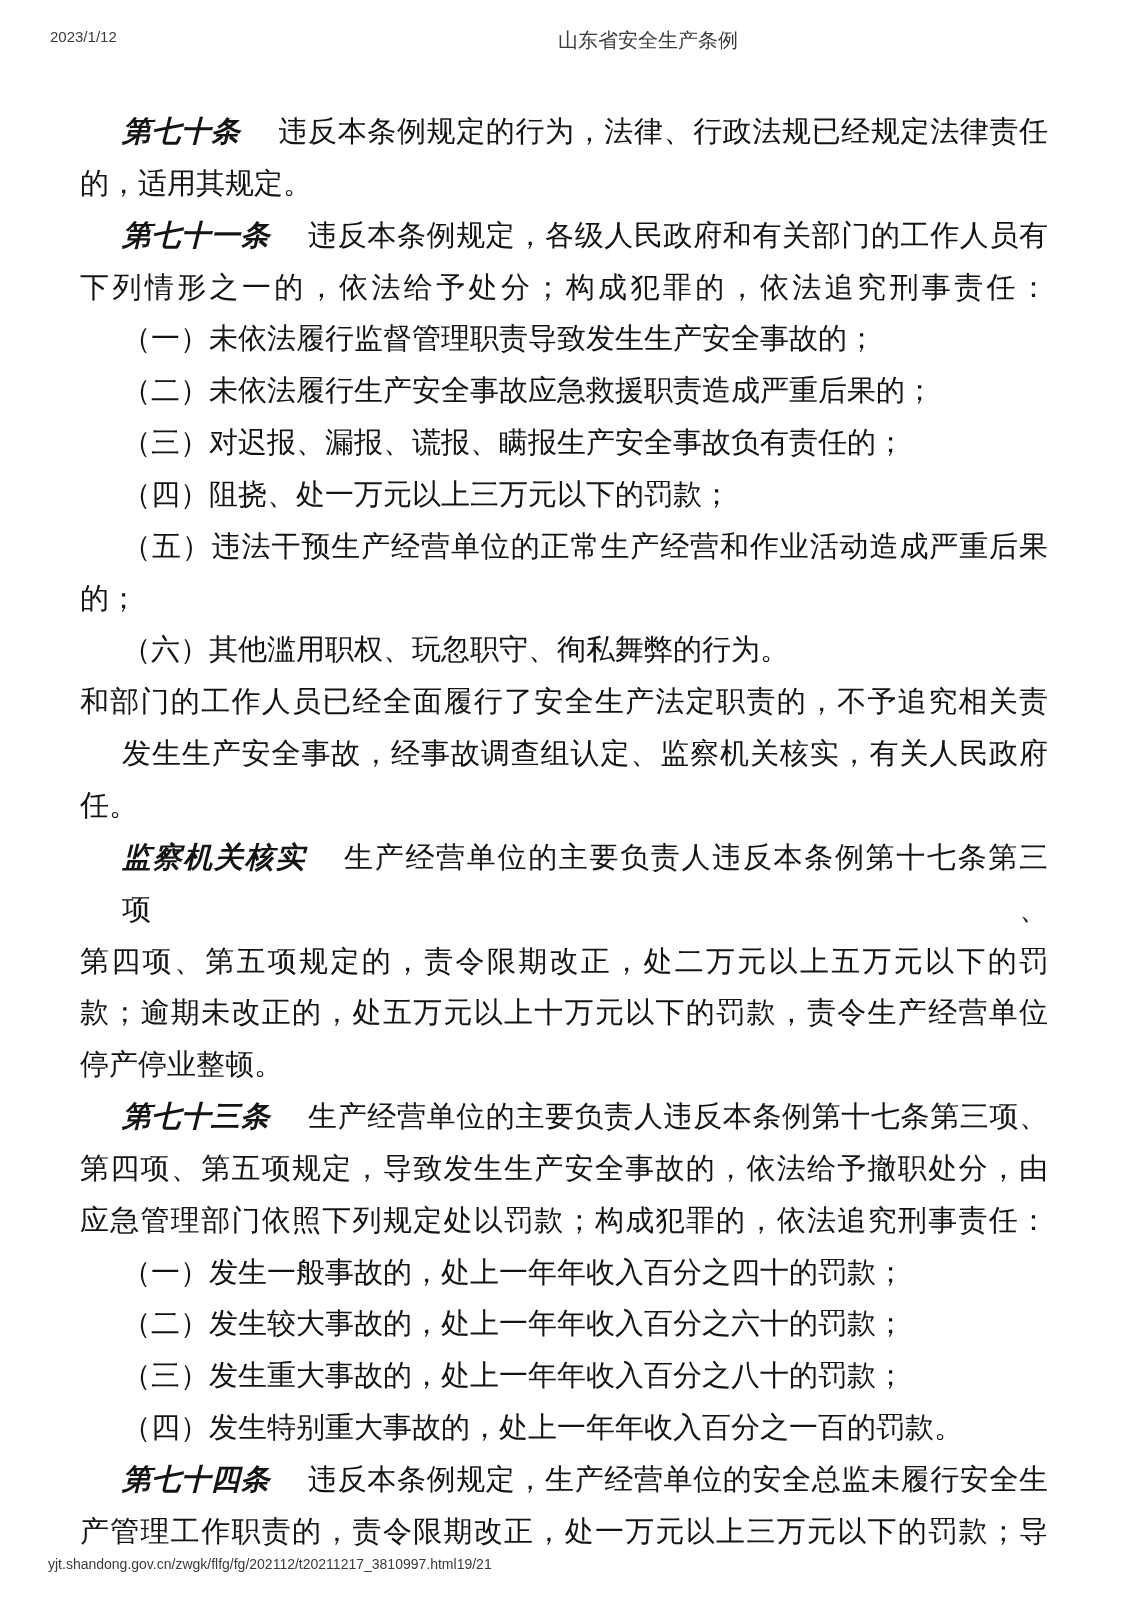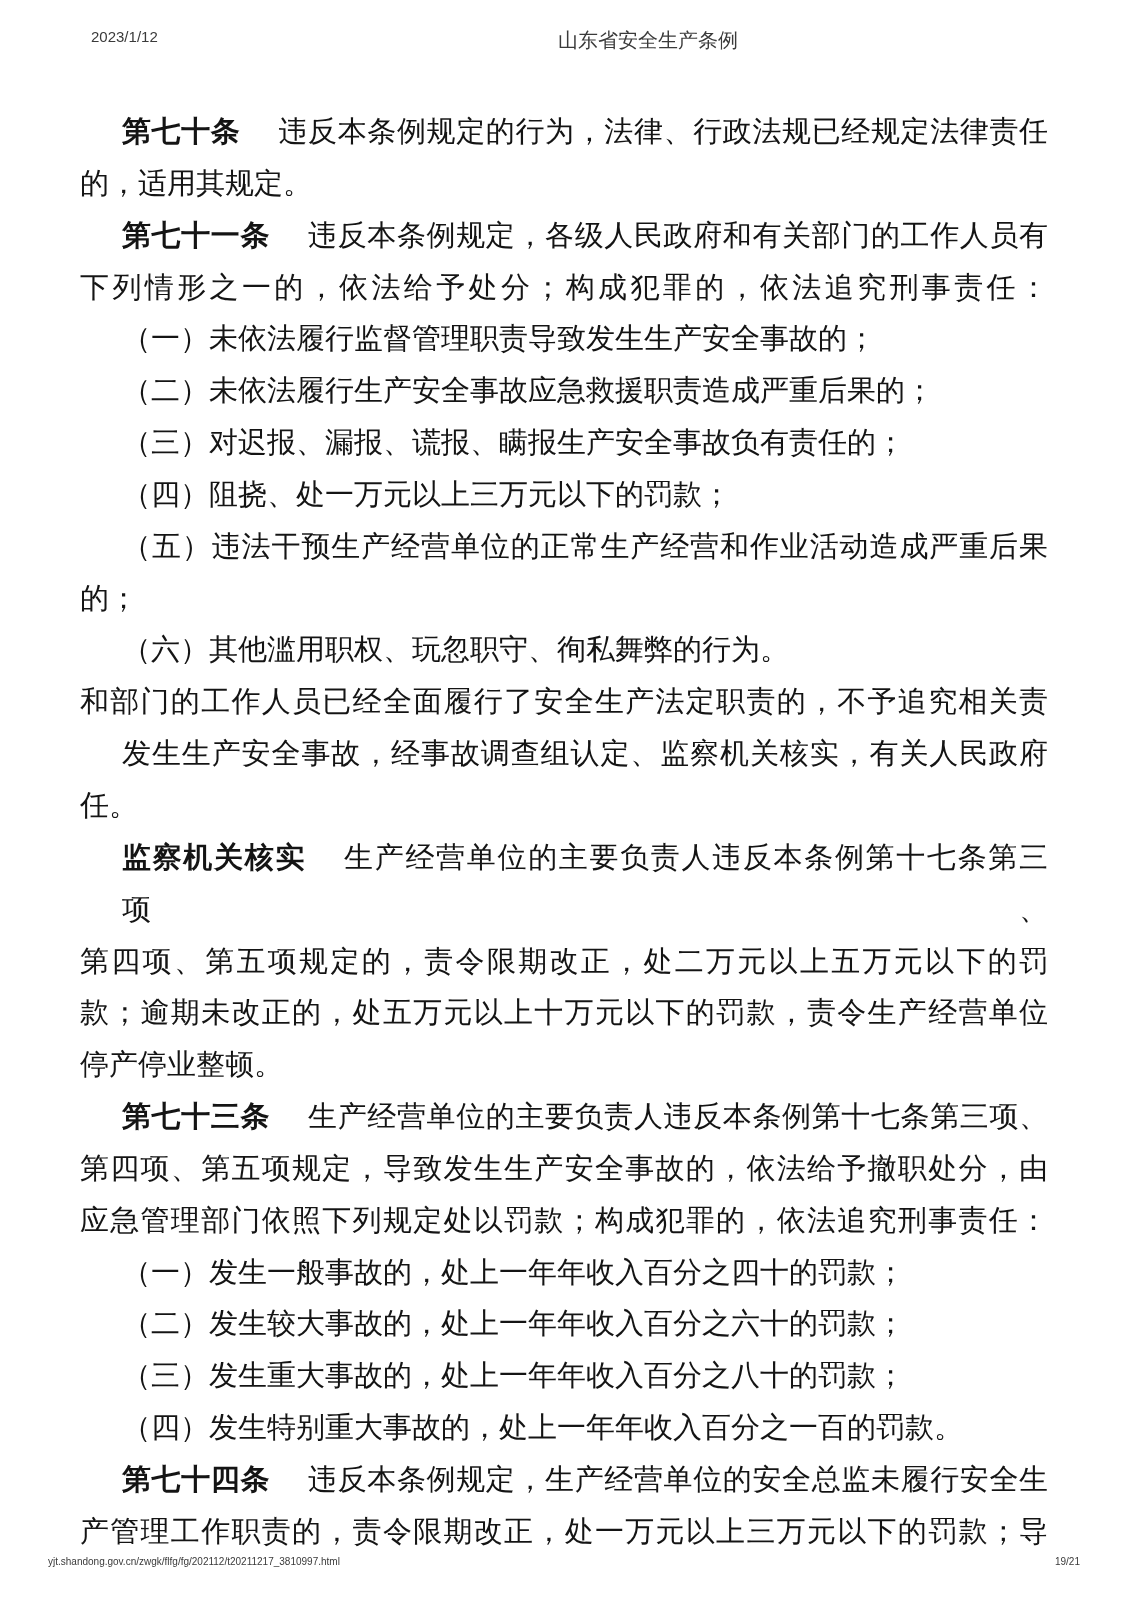--- a/index.html
+++ b/index.html
@@ -6,44 +6,45 @@
   body {
     width: 1131px; height: 1600px;
     background: #ffffff;
     position: relative;
     overflow: hidden;
     font-family: "Liberation Serif", "DejaVu Serif", serif;
   }
   .hdr-date {
     position: absolute; left: 50px; top: 28px;
     font-family: "Liberation Sans", "DejaVu Sans", sans-serif;
-    font-size: 15px; color: #3a3a3a; margin-left: 41px;
+    font-size: 15px; color: #3a3a3a;
   }
   .hdr-title {
     position: absolute; left: 558px; top: 27px;
     font-family: "Liberation Sans", "DejaVu Sans", sans-serif;
     font-size: 20px; color: #3a3a3a;
   }
   .doc-body {
     position: absolute; left: 80px; top: 106px; width: 968px;
     font-size: 29px; line-height: 51.85px; color: #141414;
   }
   .line { text-align: justify; }
   .line.full { text-align-last: justify; }
   .line.indent { padding-left: 42px; }
   .article-lead {
     font-family: "Liberation Sans", "DejaVu Sans", sans-serif;
     font-weight: 700;
     margin-right: 38px;
+    font-style: italic;
   }
   .page-footer {
     position: absolute; left: 48px; top: 1556px; width: 1032px;
-    display: flex; justify-content: space-between;
+    display: flex; 
     font-family: "Liberation Sans", "DejaVu Sans", sans-serif;
-    font-size: 10px; color: #3a3a3a;
+    font-size: 14px; color: #3a3a3a;
   }
 </style>
 </head>
 <body>
 
 <div>
 
   <div class="hdr-date">2023/1/12</div>
 
   <div class="hdr-title">山东省安全生产条例</div>

